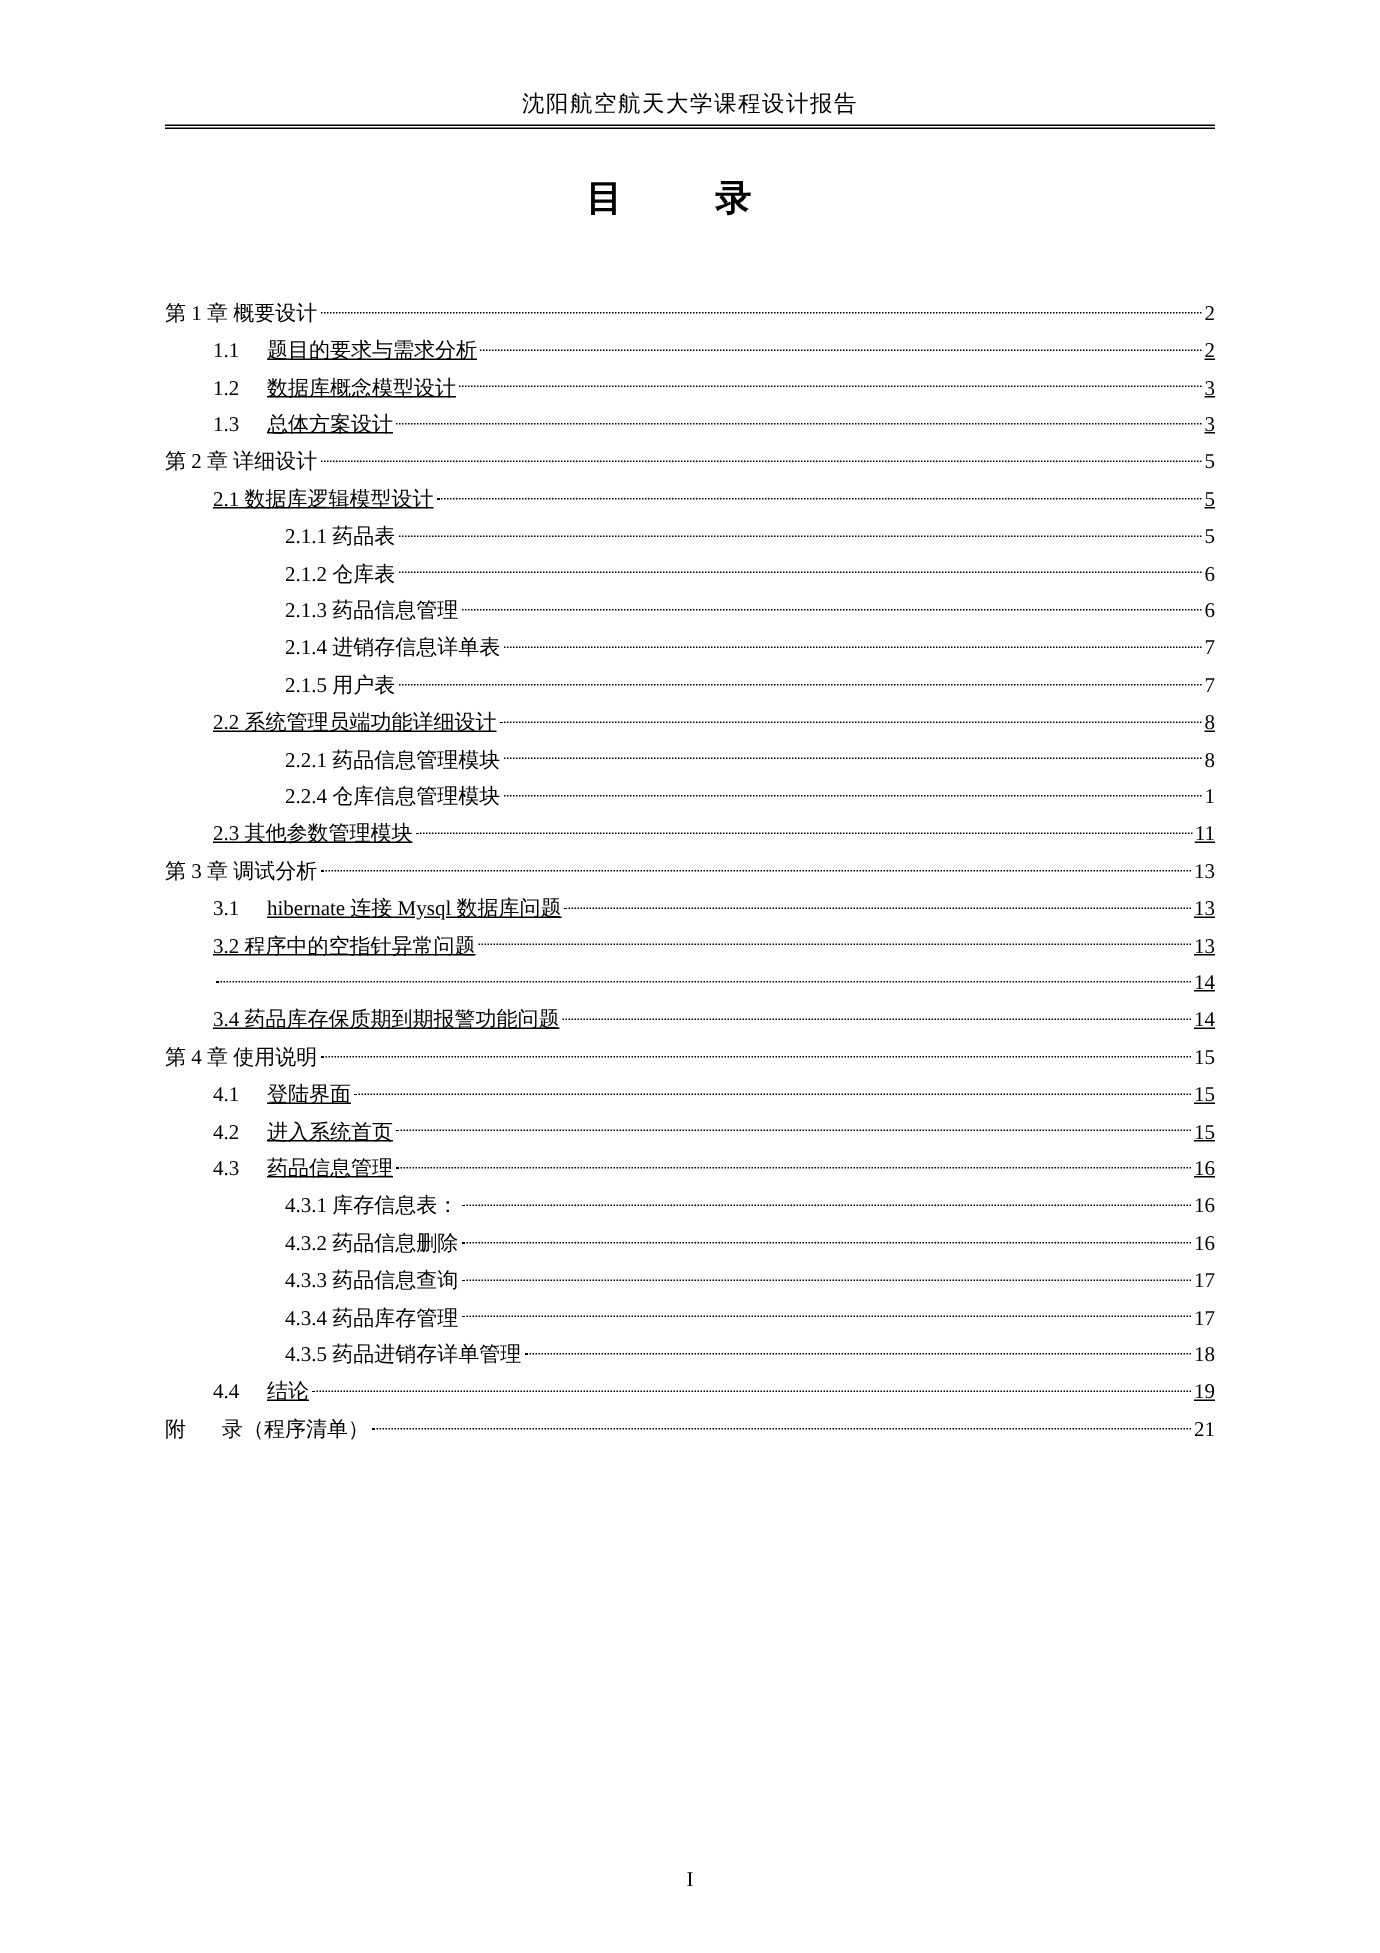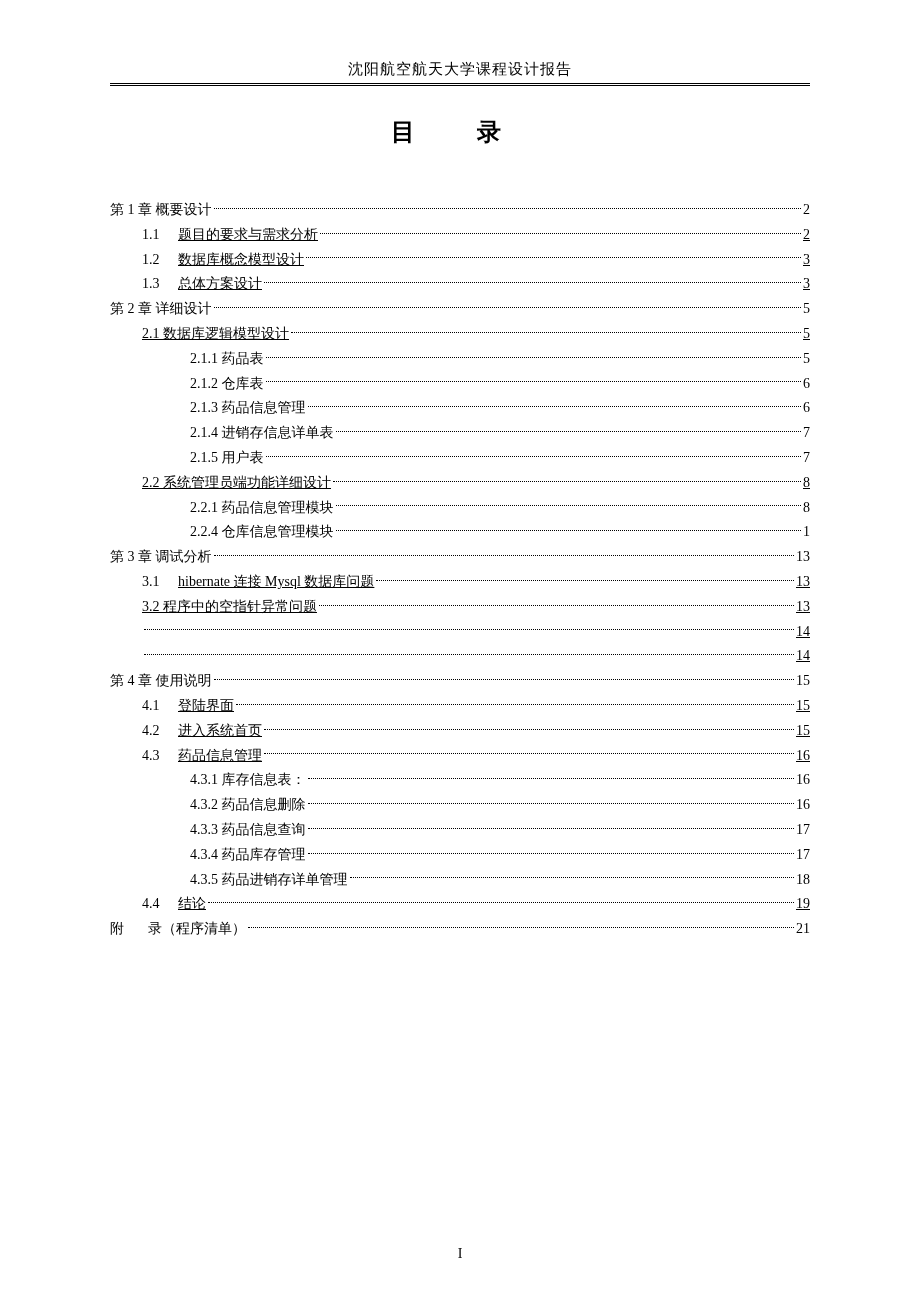--- a/index.html
+++ b/index.html
@@ -153,40 +153,46 @@
       <div class="toc-row indent-2">
         <span class="toc-label">2.2.1 药品信息管理模块</span>
         <span class="toc-dots"></span>
         <span class="toc-page">8</span>
       </div>
       <div class="toc-row indent-2">
         <span class="toc-label">2.2.4 仓库信息管理模块</span>
         <span class="toc-dots"></span>
         <span class="toc-page">1</span>
       </div>
+      <div class="toc-row indent-1">
+        <span class="toc-label">2.3 其他参数管理模块</span>
+        <span class="toc-dots"></span>
+        <span class="toc-page">11</span>
+      </div>
       <div class="toc-row indent-0">
         <span class="toc-label">第 3 章  调试分析</span>
         <span class="toc-dots"></span>
         <span class="toc-page">13</span>
       </div>
       <div class="toc-row indent-1">
         <span class="toc-label"><span class="num-col">3.1</span><span>hibernate 连接 Mysql 数据库问题 </span></span>
         <span class="toc-dots"></span>
         <span class="toc-page">13</span>
       </div>
       <div class="toc-row indent-1">
         <span class="toc-label">3.2 程序中的空指针异常问题</span>
         <span class="toc-dots"></span>
         <span class="toc-page">13</span>
       </div>
       <div class="toc-row indent-1">
         <span class="toc-dots"></span>
         <span class="toc-page">14</span>
       </div>
       <div class="toc-row indent-1">
+        <span class="toc-label">3.4 药品库存保质期到期报警功能问题</span>
         <span class="toc-dots"></span>
         <span class="toc-page">14</span>
       </div>
       <div class="toc-row indent-0">
         <span class="toc-label">第 4 章  使用说明</span>
         <span class="toc-dots"></span>
         <span class="toc-page">15</span>
       </div>
       <div class="toc-row indent-1">
         <span class="toc-label"><span class="num-col">4.1</span><span>登陆界面</span></span>

